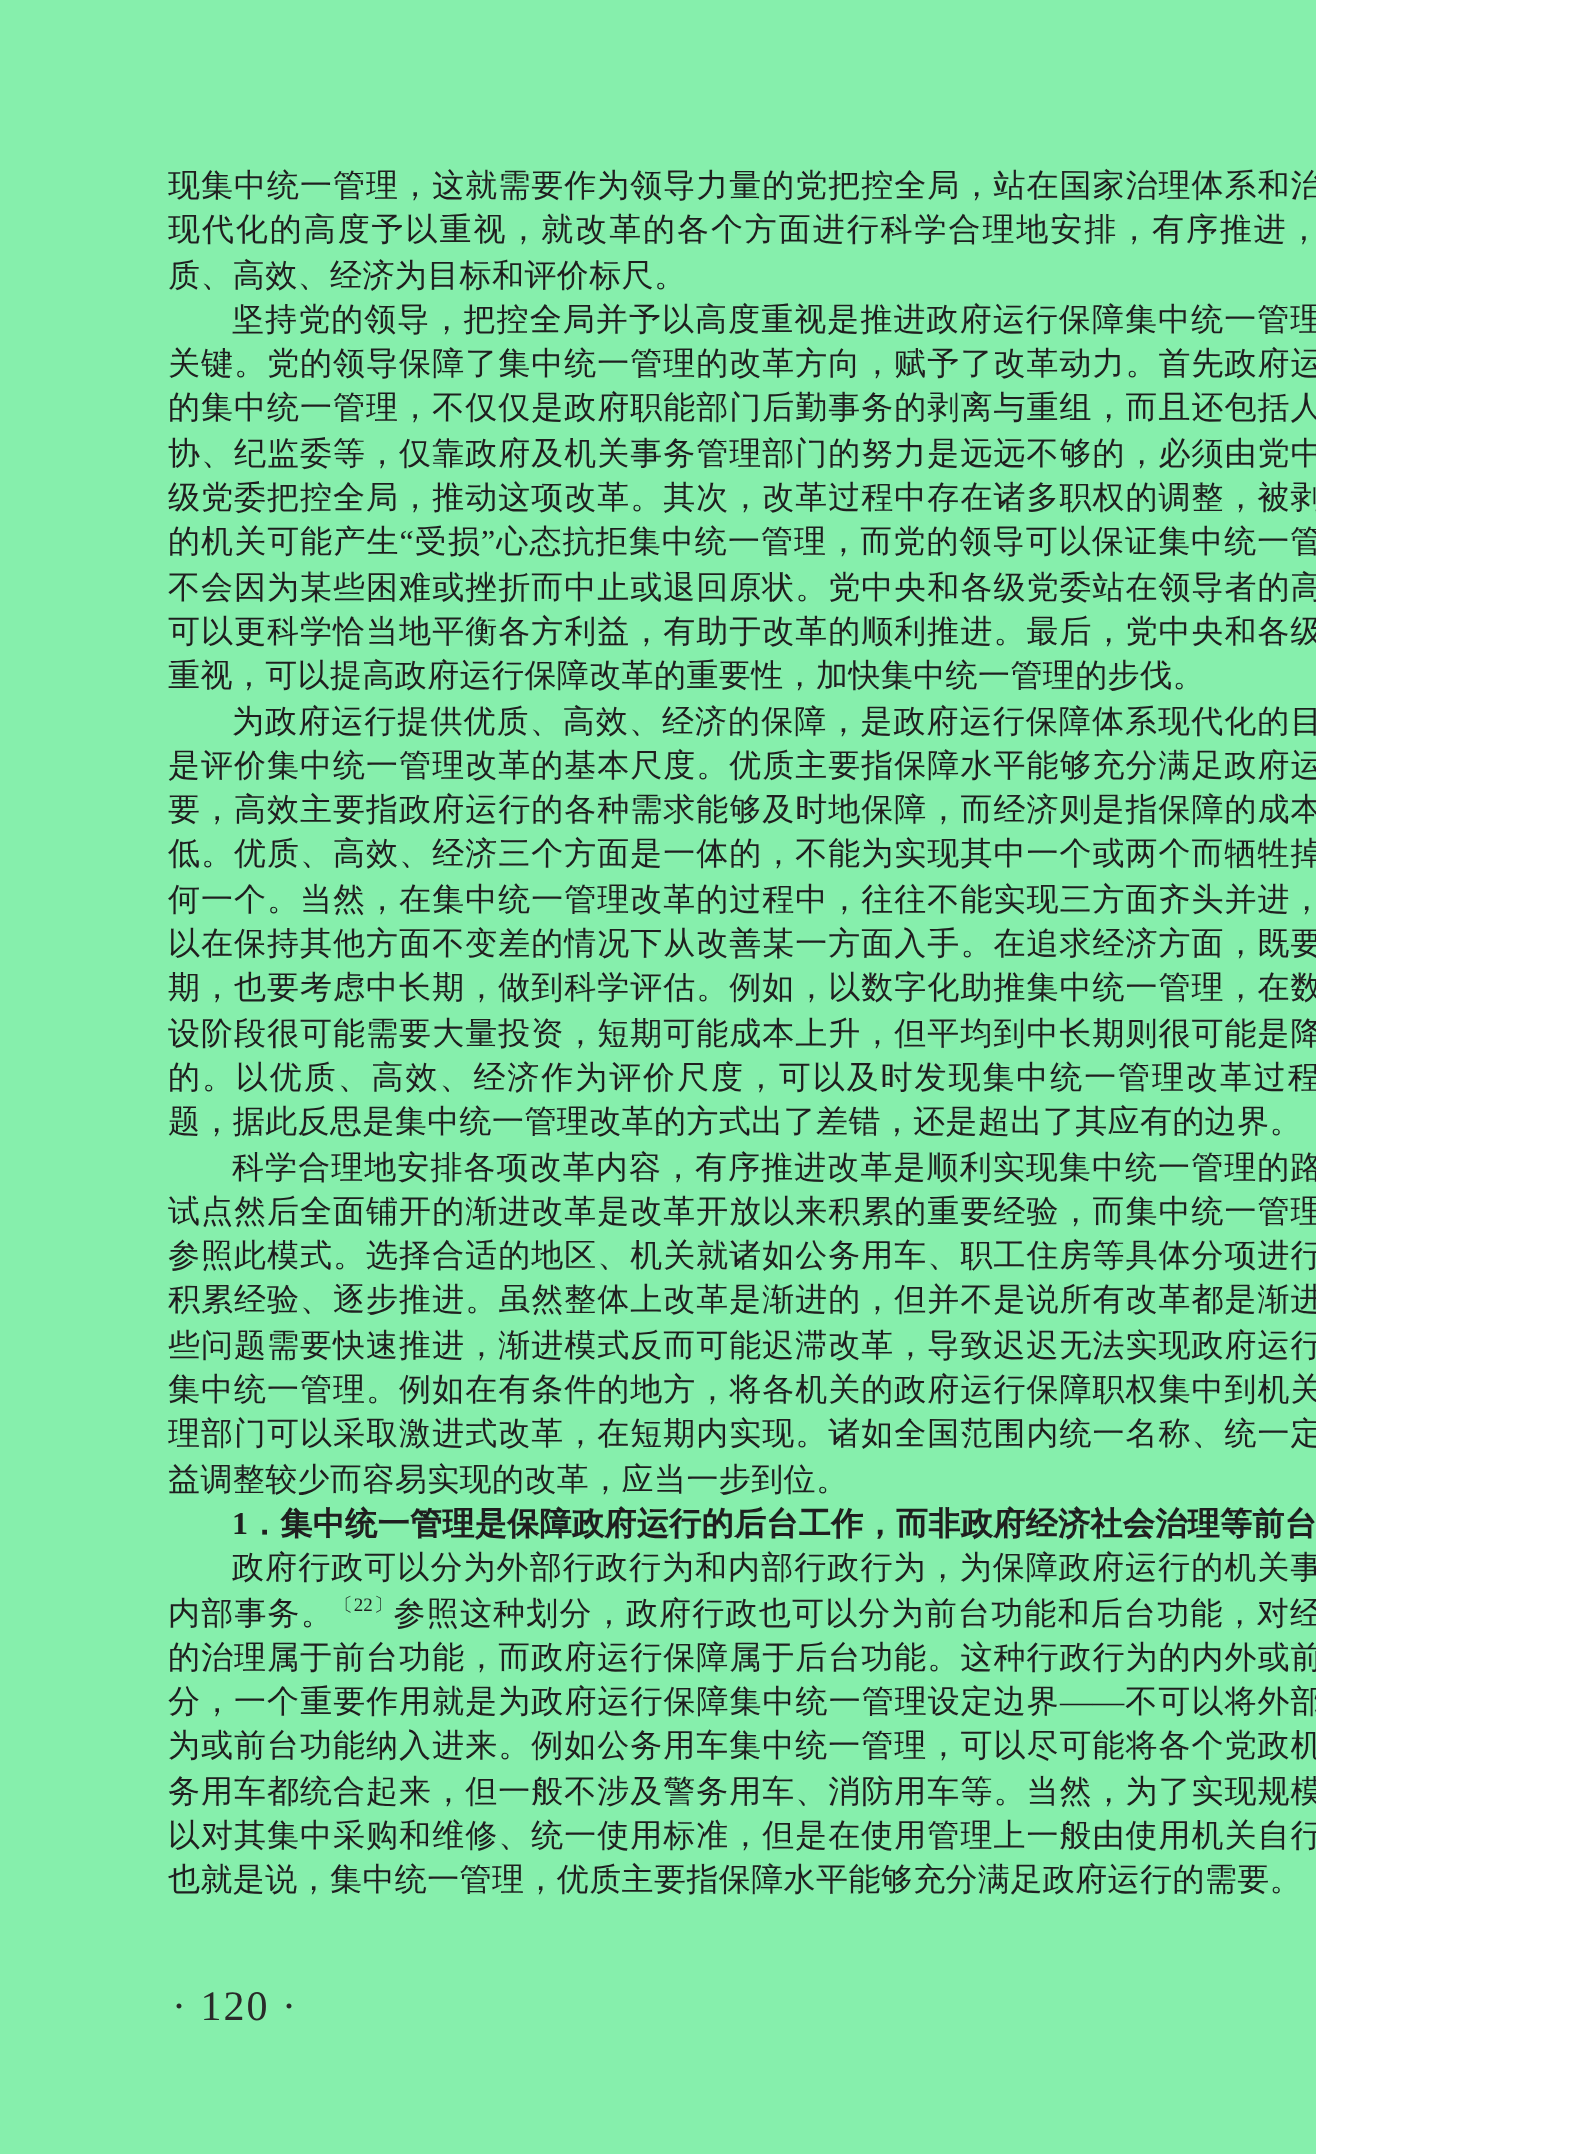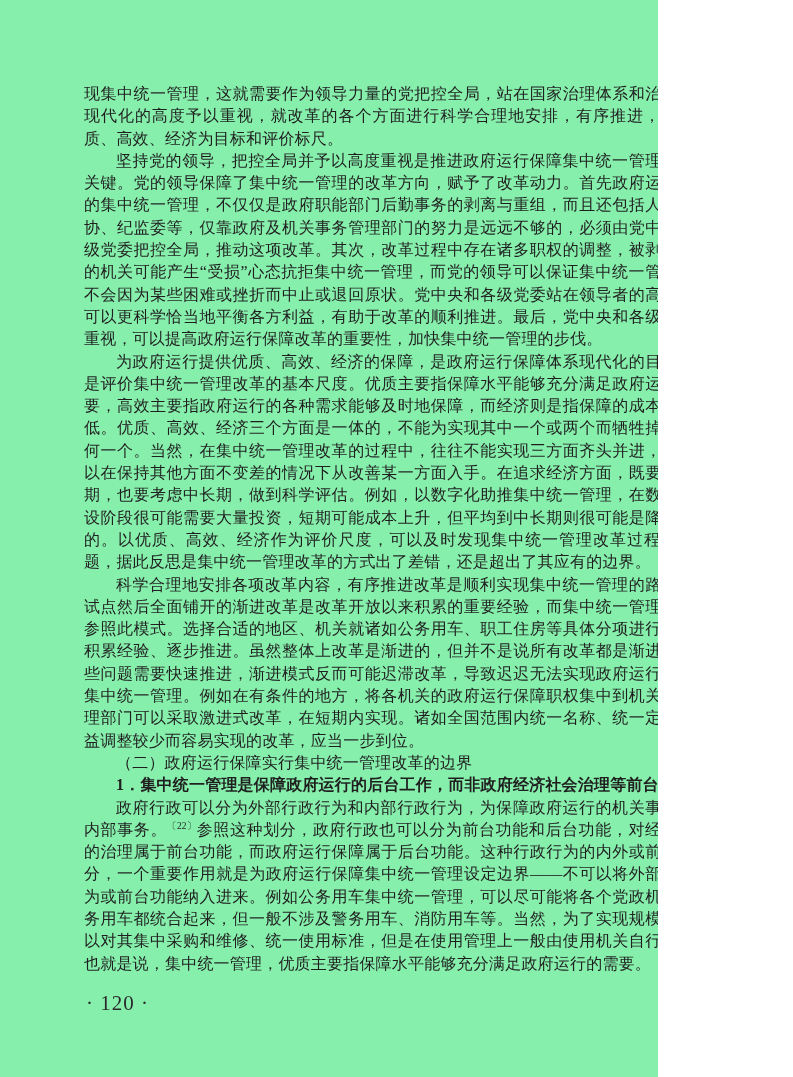--- a/index.html
+++ b/index.html
@@ -57,18 +57,17 @@
 </style>
 </head>
 <body>
 
 <div class="page">
   <div class="text-block">
     <p class="no-indent">现集中统一管理，这就需要作为领导力量的党把控全局，站在国家治理体系和治理能力现代化的高度予以重视，就改革的各个方面进行科学合理地安排，有序推进，并以优质、高效、经济为目标和评价标尺。</p>
     <p>坚持党的领导，把控全局并予以高度重视是推进政府运行保障集中统一管理改革的关键。党的领导保障了集中统一管理的改革方向，赋予了改革动力。首先政府运行保障的集中统一管理，不仅仅是政府职能部门后勤事务的剥离与重组，而且还包括人大、政协、纪监委等，仅靠政府及机关事务管理部门的努力是远远不够的，必须由党中央和各级党委把控全局，推动这项改革。其次，改革过程中存在诸多职权的调整，被剥离职权的机关可能产生“受损”心态抗拒集中统一管理，而党的领导可以保证集中统一管理方向不会因为某些困难或挫折而中止或退回原状。党中央和各级党委站在领导者的高度，还可以更科学恰当地平衡各方利益，有助于改革的顺利推进。最后，党中央和各级党委的重视，可以提高政府运行保障改革的重要性，加快集中统一管理的步伐。</p>
     <p>为政府运行提供优质、高效、经济的保障，是政府运行保障体系现代化的目标，也是评价集中统一管理改革的基本尺度。优质主要指保障水平能够充分满足政府运行的需要，高效主要指政府运行的各种需求能够及时地保障，而经济则是指保障的成本尽可能低。优质、高效、经济三个方面是一体的，不能为实现其中一个或两个而牺牲掉其他任何一个。当然，在集中统一管理改革的过程中，往往不能实现三方面齐头并进，因此可以在保持其他方面不变差的情况下从改善某一方面入手。在追求经济方面，既要考虑短期，也要考虑中长期，做到科学评估。例如，以数字化助推集中统一管理，在数字化建设阶段很可能需要大量投资，短期可能成本上升，但平均到中长期则很可能是降低成本的。以优质、高效、经济作为评价尺度，可以及时发现集中统一管理改革过程中的问题，据此反思是集中统一管理改革的方式出了差错，还是超出了其应有的边界。</p>
     <p>科学合理地安排各项改革内容，有序推进改革是顺利实现集中统一管理的路径。先试点然后全面铺开的渐进改革是改革开放以来积累的重要经验，而集中统一管理也可以参照此模式。选择合适的地区、机关就诸如公务用车、职工住房等具体分项进行试点，积累经验、逐步推进。虽然整体上改革是渐进的，但并不是说所有改革都是渐进的，有些问题需要快速推进，渐进模式反而可能迟滞改革，导致迟迟无法实现政府运行保障的集中统一管理。例如在有条件的地方，将各机关的政府运行保障职权集中到机关事务管理部门可以采取激进式改革，在短期内实现。诸如全国范围内统一名称、统一定位等利益调整较少而容易实现的改革，应当一步到位。</p>
-    <p class="heading-kai">（二）政府运行保障实行集中统一管理改革的边界</p>
     <p class="heading-bold">1．集中统一管理是保障政府运行的后台工作，而非政府经济社会治理等前台功能</p>
     <p><span>政府行政可以分为外部行政行为和内部行政行为，为保障政府运行的机关事务属于内部事务。</span><sup class="footnote">〔22〕</sup><span>参照这种划分，政府行政也可以分为前台功能和后台功能，对经济社会的治理属于前台功能，而政府运行保障属于后台功能。这种行政行为的内外或前后台划分，一个重要作用就是为政府运行保障集中统一管理设定边界——不可以将外部行政行为或前台功能纳入进来。例如公务用车集中统一管理，可以尽可能将各个党政机关的公务用车都统合起来，但一般不涉及警务用车、消防用车等。当然，为了实现规模效益可以对其集中采购和维修、统一使用标准，但是在使用管理上一般由使用机关自行安排。也就是说，集中统一管理，优质主要指保障水平能够充分满足政府运行的需要。</span></p>
   </div>
   <div class="page-number">· 120 ·</div>
 </div>
 
 </body></html>

